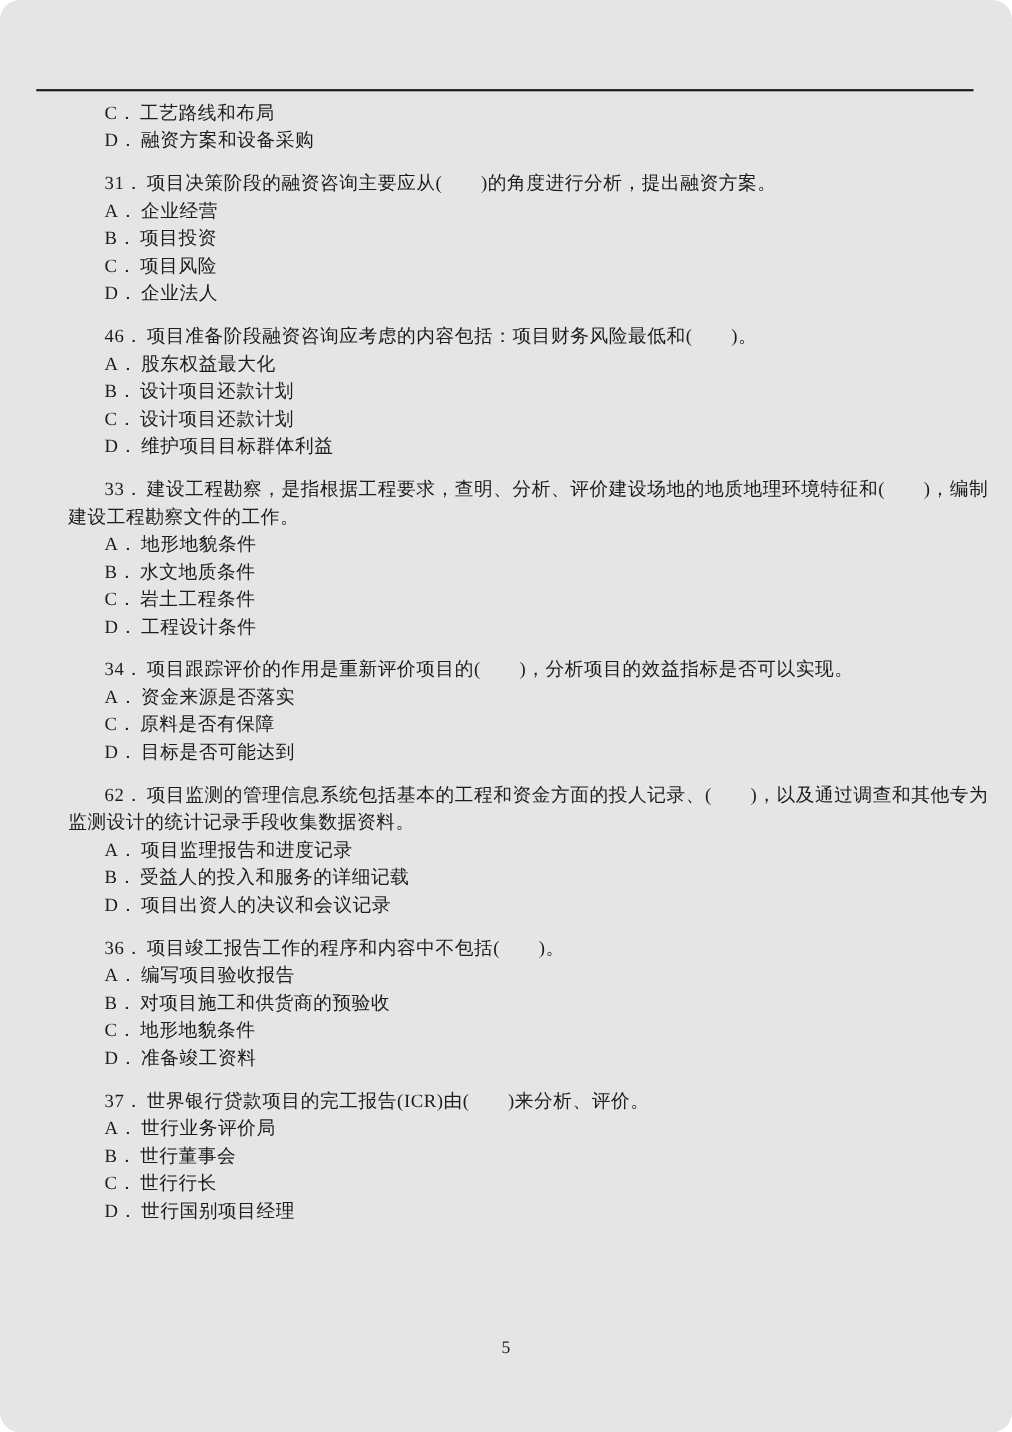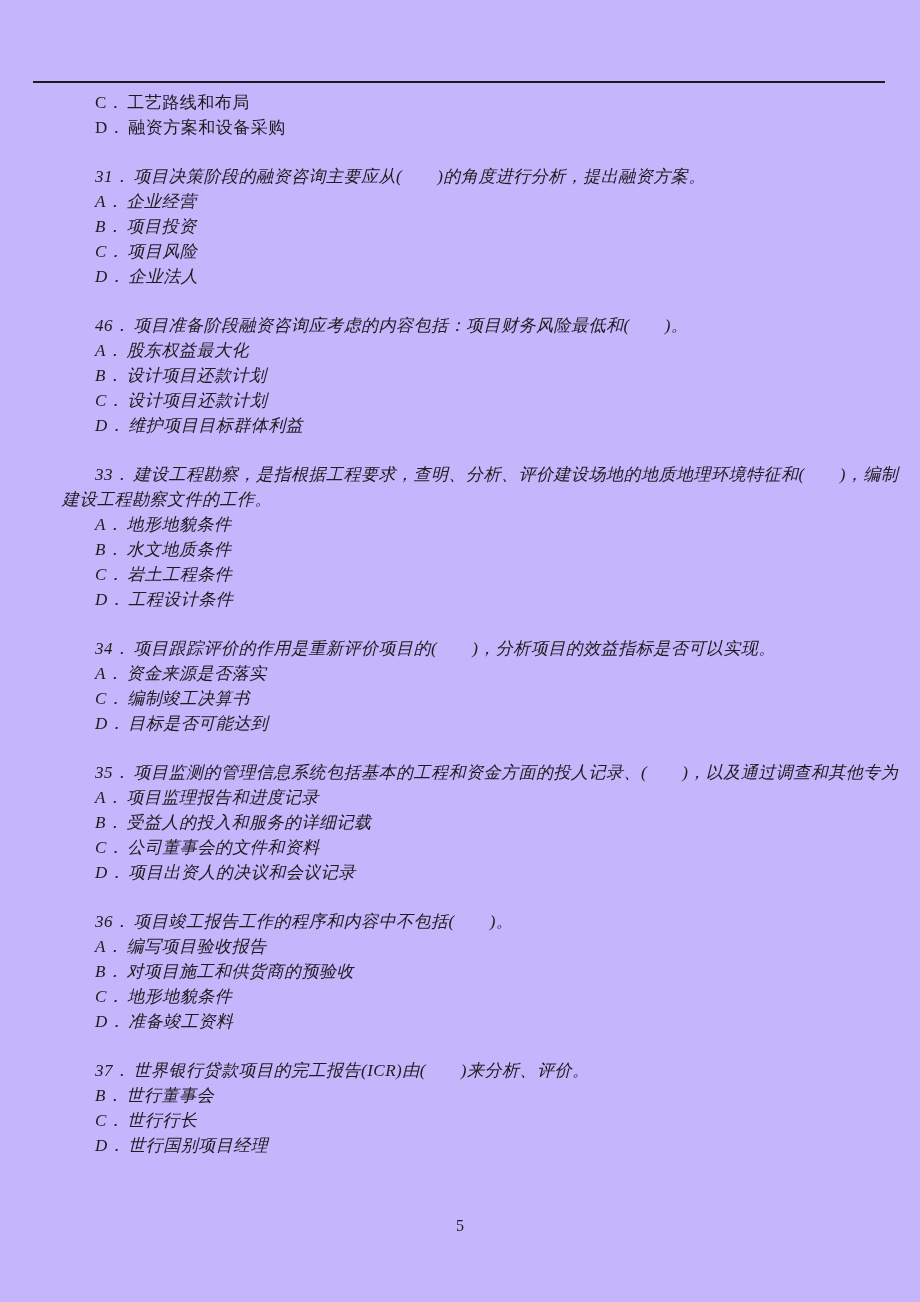--- a/index.html
+++ b/index.html
@@ -5,24 +5,25 @@
   * { box-sizing: border-box; }
   html, body {
     margin: 0;
     padding: 0;
     background: #ffffff;
   }
   .page {
     position: relative;
     width: 920px;
     height: 1302px;
-    background: #c4b5fd;
+    background: #e5e5e5;
     overflow: hidden;
     font-family: "Liberation Serif", "DejaVu Serif", serif;
     color: #1c1c1c;
+    border-radius: 18px;
   }
   .header-rule {
     position: absolute;
     left: 33px;
     top: 81px;
     width: 852px;
     height: 2px;
     background: #1c1c1c;
   }
   .content {
@@ -35,22 +36,21 @@
     height: 25px;
     line-height: 25px;
     font-size: 17px;
     white-space: nowrap;
     letter-spacing: 0.5px;
   }
   .indent {
     padding-left: 33px;
   }
   .question {
-    margin-top: 24px;
-    font-style: italic;
+    margin-top: 14px;
   }
   .opt-label, .q-number {
     margin-right: 3px;
   }
   .footer {
     position: absolute;
     top: 1213px;
     left: 0;
     width: 920px;
     height: 25px;
@@ -94,42 +94,43 @@
       <div class="line">建设工程勘察文件的工作。</div>
       <div class="line indent"><span class="opt-label">A．</span><span>地形地貌条件</span></div>
       <div class="line indent"><span class="opt-label">B．</span><span>水文地质条件</span></div>
       <div class="line indent"><span class="opt-label">C．</span><span>岩土工程条件</span></div>
       <div class="line indent"><span class="opt-label">D．</span><span>工程设计条件</span></div>
     </section>
 
     <section class="question">
       <div class="line indent"><span class="q-number">34．</span><span>项目跟踪评价的作用是重新评价项目的(　　)，分析项目的效益指标是否可以实现。</span></div>
       <div class="line indent"><span class="opt-label">A．</span><span>资金来源是否落实</span></div>
-      <div class="line indent"><span class="opt-label">C．</span><span>编制竣工决算书</span></div>
+      <div class="line indent"><span class="opt-label">C．</span><span>原料是否有保障</span></div>
       <div class="line indent"><span class="opt-label">D．</span><span>目标是否可能达到</span></div>
     </section>
 
     <section class="question">
-      <div class="line indent"><span class="q-number">35．</span><span>项目监测的管理信息系统包括基本的工程和资金方面的投人记录、(　　)，以及通过调查和其他专为</span></div>
+      <div class="line indent"><span class="q-number">62．</span><span>项目监测的管理信息系统包括基本的工程和资金方面的投人记录、(　　)，以及通过调查和其他专为</span></div>
+      <div class="line">监测设计的统计记录手段收集数据资料。</div>
       <div class="line indent"><span class="opt-label">A．</span><span>项目监理报告和进度记录</span></div>
       <div class="line indent"><span class="opt-label">B．</span><span>受益人的投入和服务的详细记载</span></div>
-      <div class="line indent"><span class="opt-label">C．</span><span>公司董事会的文件和资料</span></div>
       <div class="line indent"><span class="opt-label">D．</span><span>项目出资人的决议和会议记录</span></div>
     </section>
 
     <section class="question">
       <div class="line indent"><span class="q-number">36．</span><span>项目竣工报告工作的程序和内容中不包括(　　)。</span></div>
       <div class="line indent"><span class="opt-label">A．</span><span>编写项目验收报告</span></div>
       <div class="line indent"><span class="opt-label">B．</span><span>对项目施工和供货商的预验收</span></div>
       <div class="line indent"><span class="opt-label">C．</span><span>地形地貌条件</span></div>
       <div class="line indent"><span class="opt-label">D．</span><span>准备竣工资料</span></div>
     </section>
 
     <section class="question">
       <div class="line indent"><span class="q-number">37．</span><span>世界银行贷款项目的完工报告(ICR)由(　　)来分析、评价。</span></div>
+      <div class="line indent"><span class="opt-label">A．</span><span>世行业务评价局</span></div>
       <div class="line indent"><span class="opt-label">B．</span><span>世行董事会</span></div>
       <div class="line indent"><span class="opt-label">C．</span><span>世行行长</span></div>
       <div class="line indent"><span class="opt-label">D．</span><span>世行国别项目经理</span></div>
     </section>
 
   </div>
 
   <div class="footer">5</div>
 
 </div>

